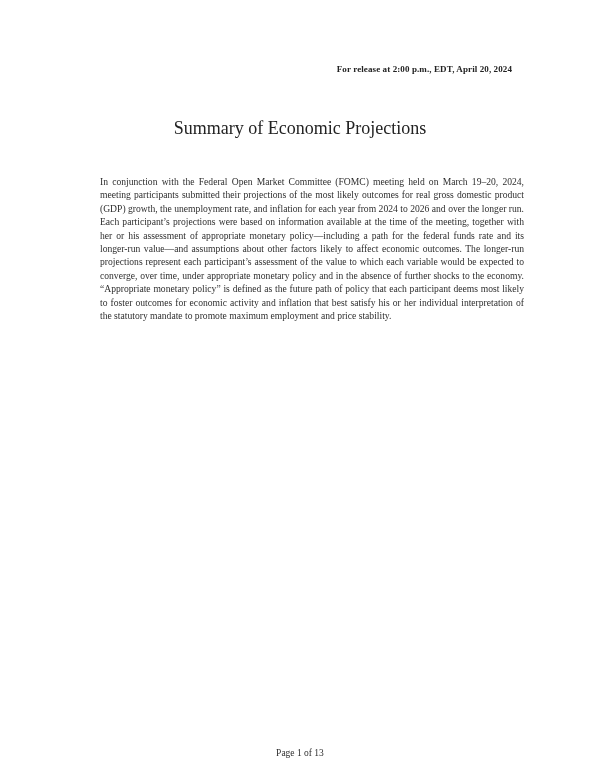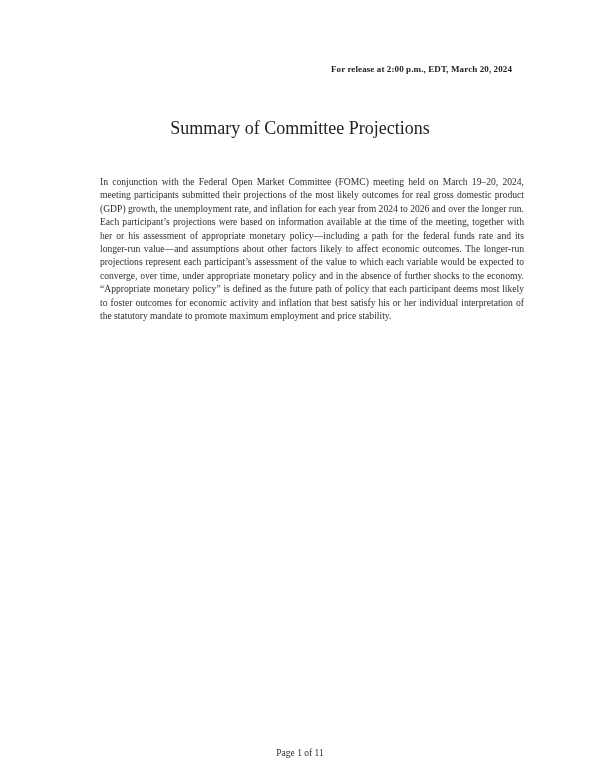--- a/index.html
+++ b/index.html
@@ -56,21 +56,21 @@
     text-align: center;
     font-size: 9.5px;
     color: #2e2e2e;
   }
 </style>
 </head>
 <body>
 
 <div class="page">
 
-  <div class="release-line">For release at 2:00 p.m., EDT, March 20, 2024</div>
+  <div class="release-line">For release at 2:00 p.m., EDT, April 20, 2024</div>
 
-  <h1 class="doc-title">Summary of Committee Projections</h1>
+  <h1 class="doc-title">Summary of Economic Projections</h1>
 
   <p class="body-paragraph">In conjunction with the Federal Open Market Committee (FOMC) meeting held on March 19–20, 2024, meeting participants submitted their projections of the most likely outcomes for real gross domestic product (GDP) growth, the unemployment rate, and inflation for each year from 2024 to 2026 and over the longer run. Each participant’s projections were based on information available at the time of the meeting, together with her or his assessment of appropriate monetary policy—including a path for the federal funds rate and its longer-run value—and assumptions about other factors likely to affect economic outcomes. The longer-run projections represent each participant’s assessment of the value to which each variable would be expected to converge, over time, under appropriate monetary policy and in the absence of further shocks to the economy. “Appropriate monetary policy” is defined as the future path of policy that each participant deems most likely to foster outcomes for economic activity and inflation that best satisfy his or her individual interpretation of the statutory mandate to promote maximum employment and price stability.</p>
 
-  <div class="page-footer">Page 1 of 11</div>
+  <div class="page-footer">Page 1 of 13</div>
 
 </div>
 
 </body></html>

